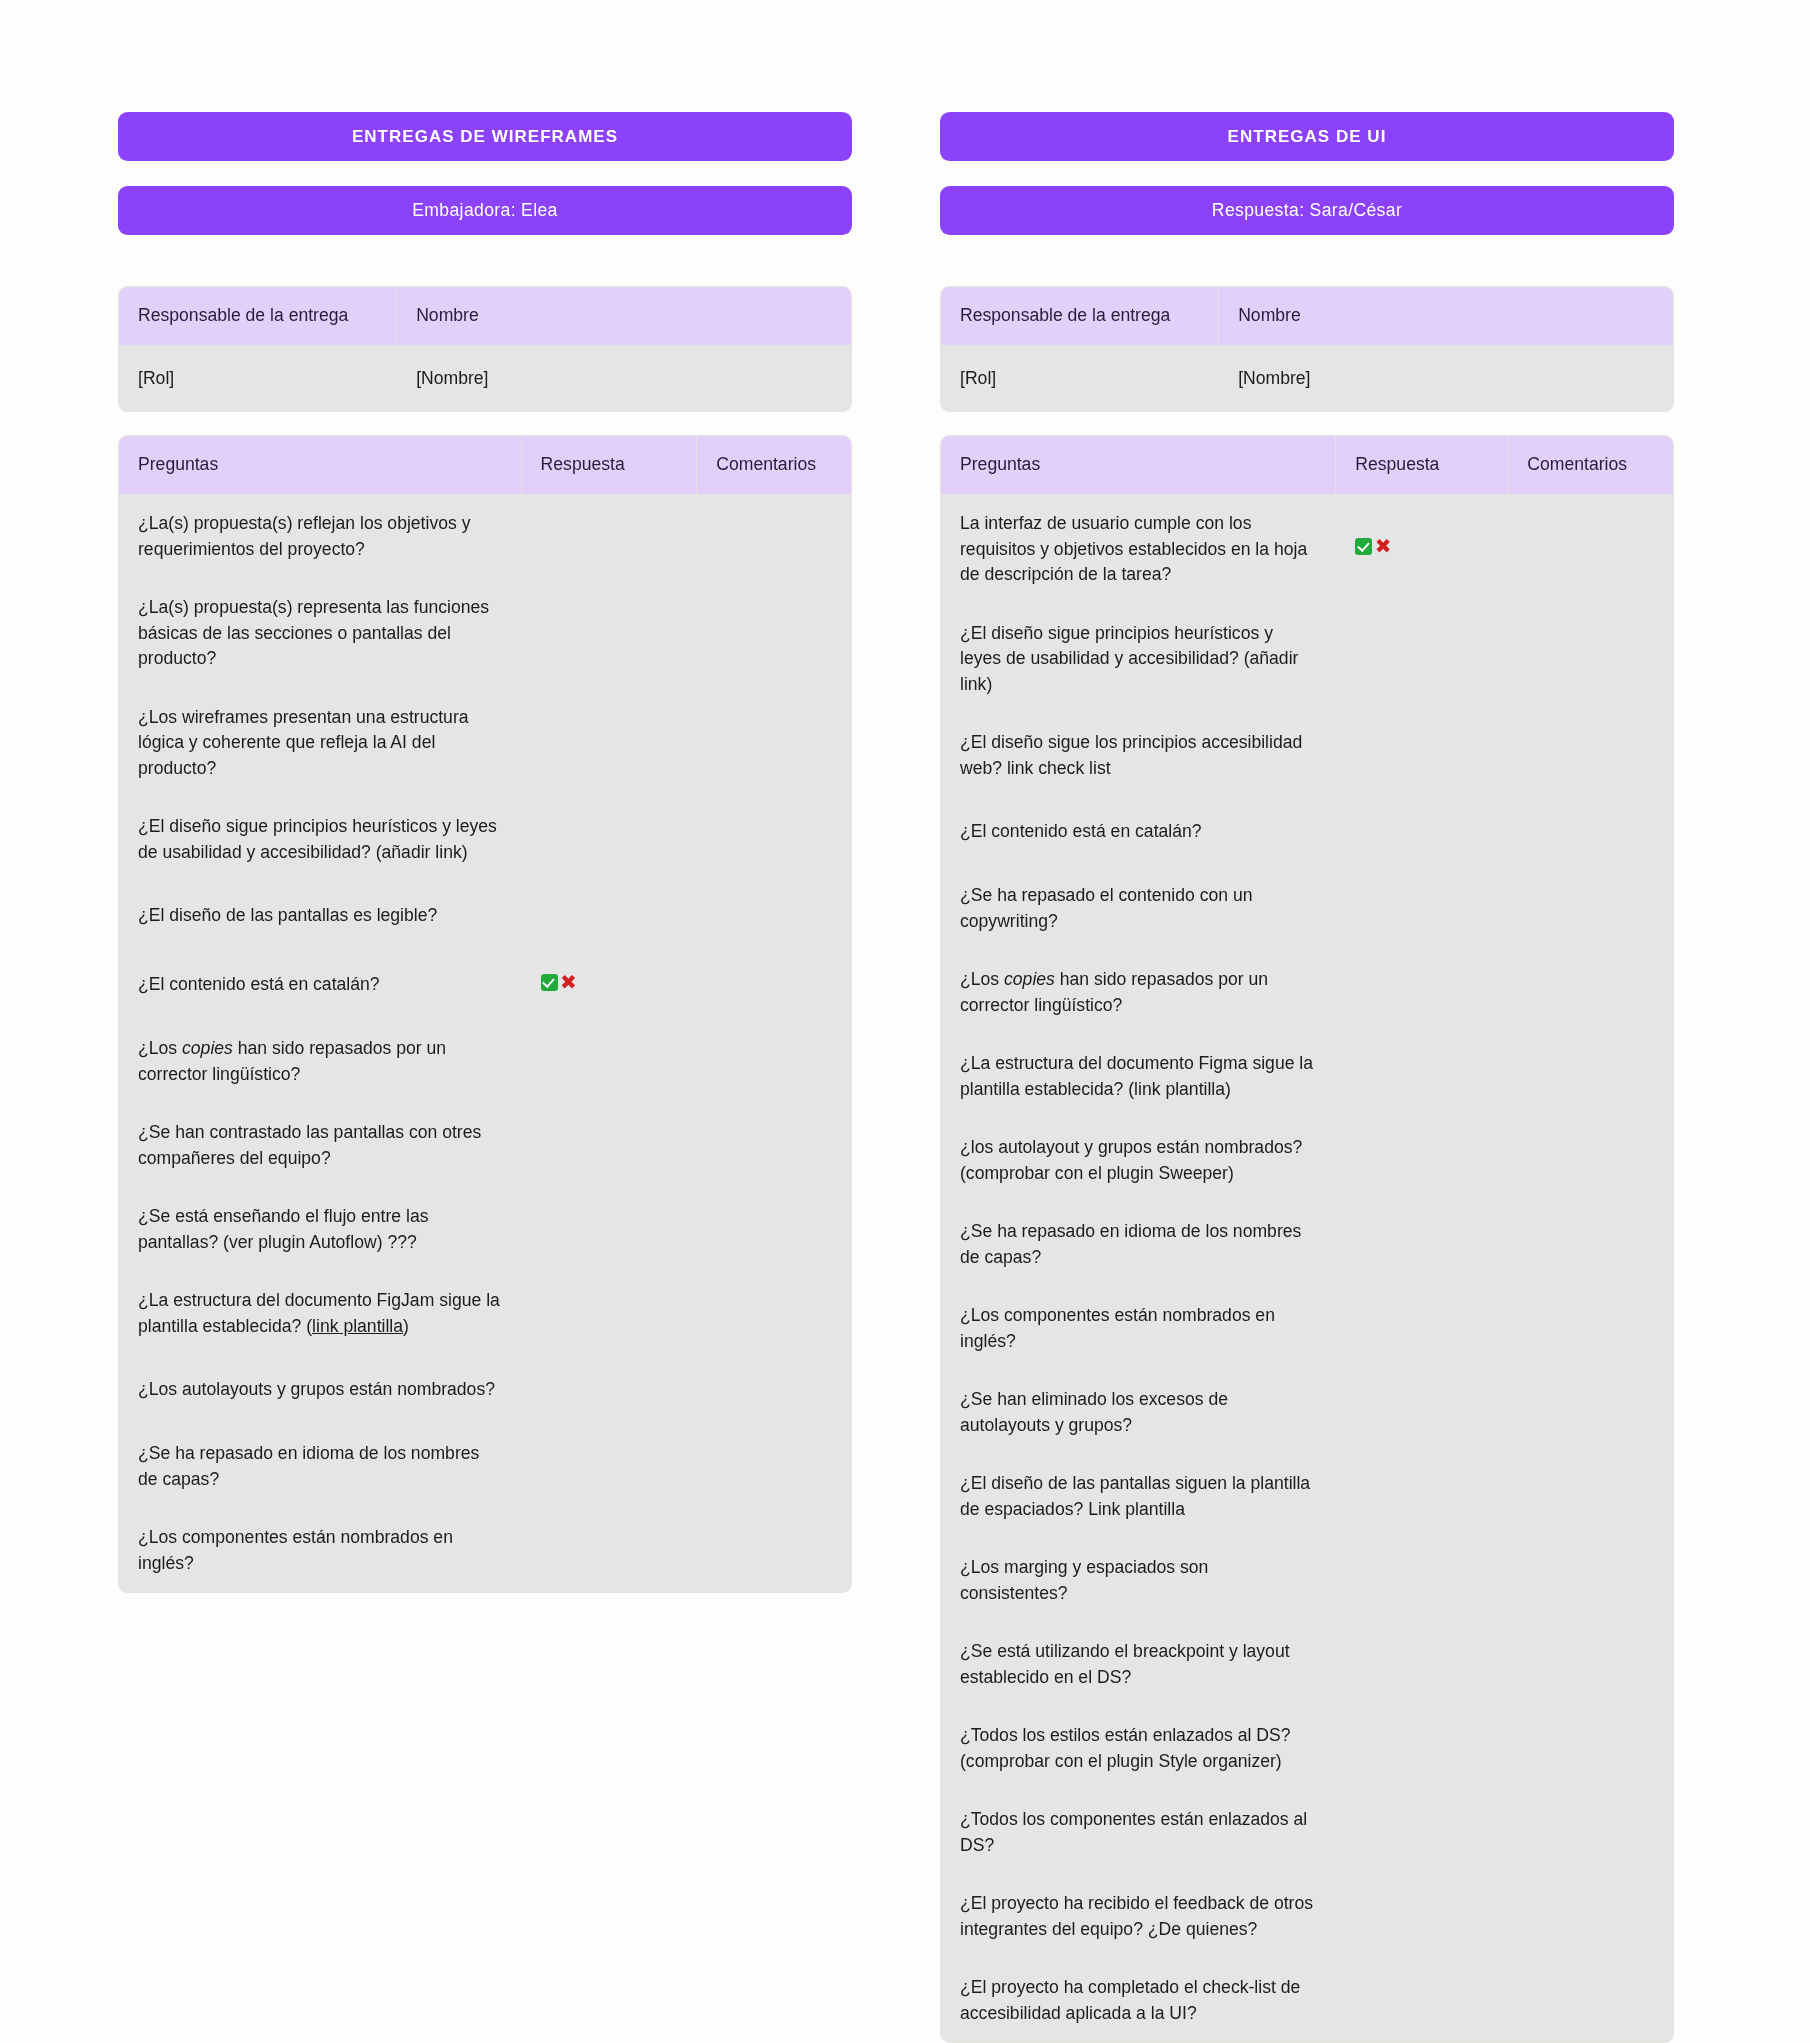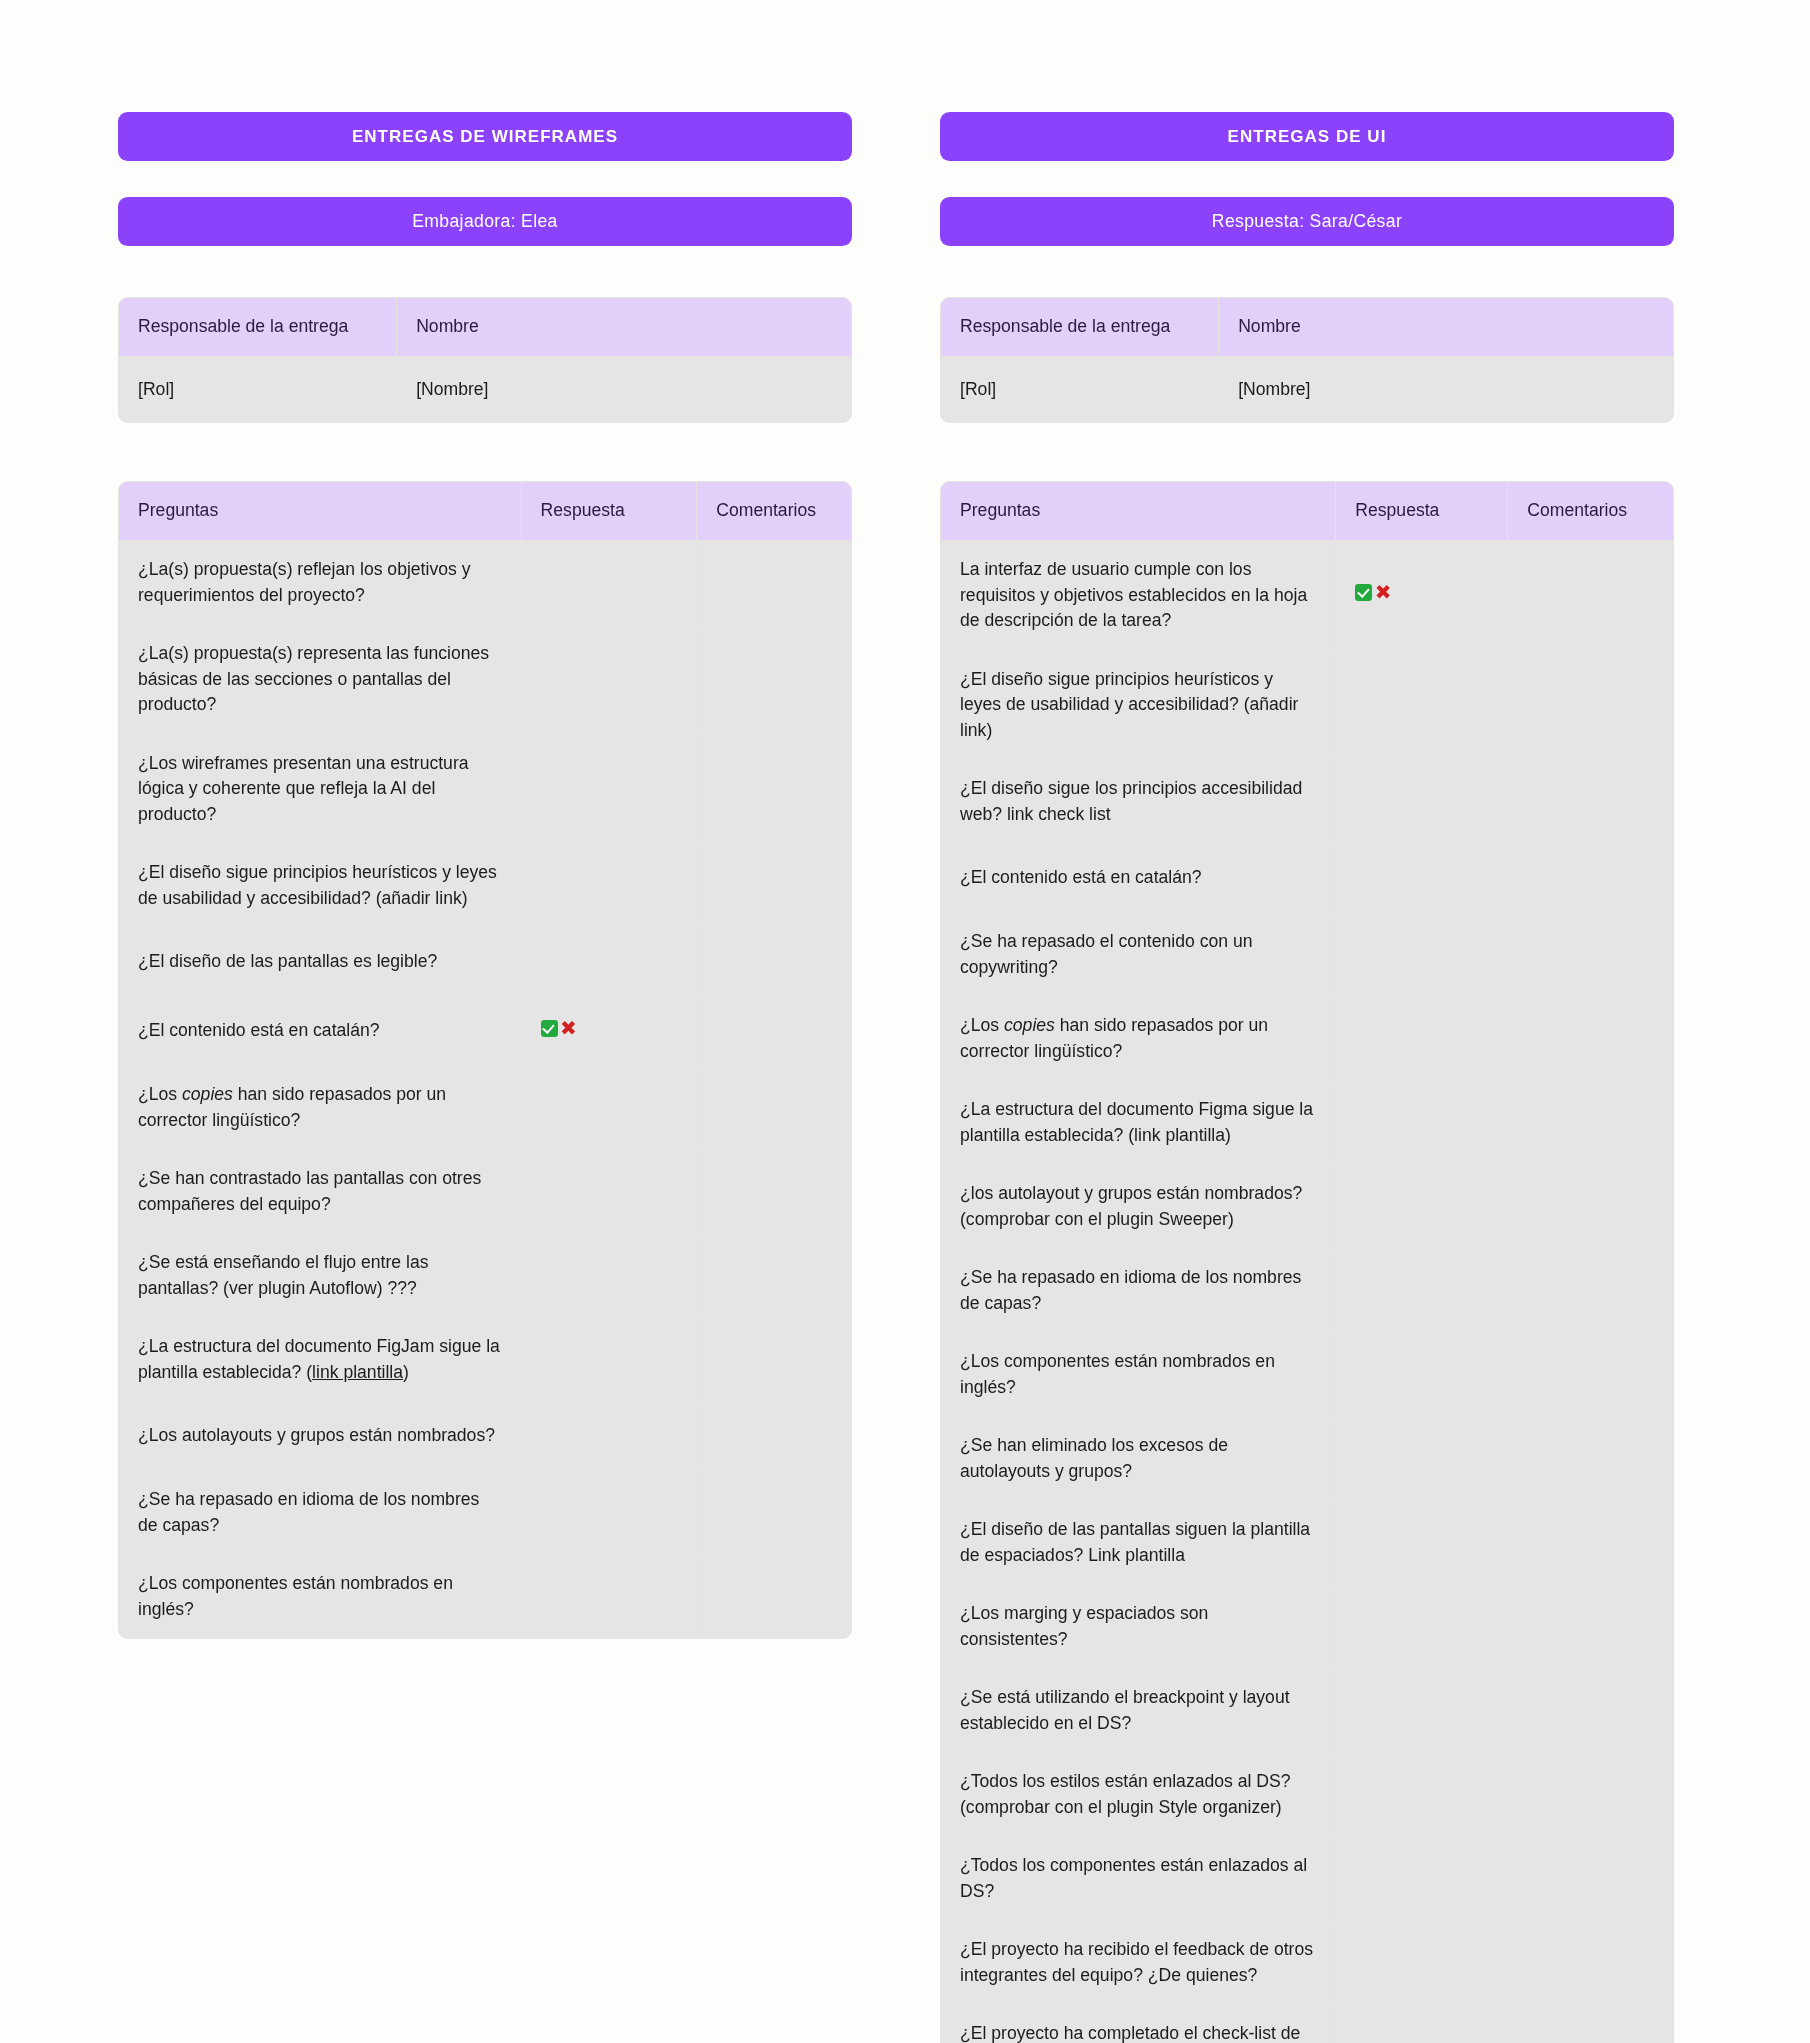--- a/index.html
+++ b/index.html
@@ -34,21 +34,21 @@
     letter-spacing: 0.02em;
   }
   .banner-title {
     height: 49px;
     font-size: 17px;
     font-weight: bold;
     letter-spacing: 0.06em;
   }
   .banner-sub {
     height: 49px;
-    margin-top: 36px;
+    margin-top: 25px;
     font-size: 17.6px;
     font-weight: normal;
   }
 
   .tbl {
     width: 100%;
     border-collapse: separate;
     border-spacing: 0;
     background: #e5e5e5;
     border: 0.8px solid #e6e4e1;
@@ -72,21 +72,21 @@
     color: #2a1b3d;
     height: 59px;
     padding-top: 12.8px;
     padding-bottom: 12.8px;
   }
   .tbl tr > *:last-child { border-right: none; }
   .tbl tr:last-child > * { border-bottom: none; }
 
   .resp-table { margin-top: 51px; }
   .resp-table td { height: 65px; }
-  .q-table { margin-top: 58px; }
+  .q-table { margin-top: 23px; }
 
   .q-table td.q-cell { height: 69px; }
   .cell-ans, .cell-com { padding: 0; }
 
   .marks {
     display: inline-flex;
     align-items: center;
     gap: 2.4px;
     line-height: 1;
   }

